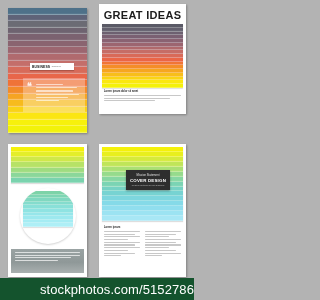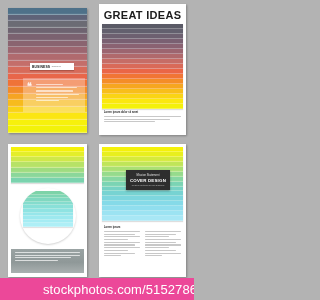--- a/index.html
+++ b/index.html
@@ -53,21 +53,21 @@
     position:absolute; left:4px; top:5px;
     font-size:9px; line-height:6px; font-weight:bold; font-family:"Liberation Serif",serif;
     color:rgba(255,255,255,.85);
   }
   .qlines { position:absolute; left:13px; top:6px; right:4px; }
   .qline { height:1.3px; background:rgba(255,255,255,.62); margin-bottom:1.9px; border-radius:.5px;}
   .qline.s60{width:60%} .qline.s90{width:92%} .qline.s80{width:82%}
   .qline.s95{width:96%} .qline.s70{width:72%} .qline.s50{width:50%}
 
   
-  #p2 { left:99px; top:4px; width:87px; height:131px; }
+  #p2 { left:99px; top:4px; width:87px; height:110px; }
   #p2 .stripes { top:20px; bottom:26px; left:3px; right:3px; }
   .title-bar {
     position:absolute; left:3px; top:3px; right:3px; height:16px;
     background:#fff; display:flex; align-items:center; justify-content:center;
   }
   .title-bar span {
     font-size:11px; font-weight:bold; letter-spacing:.3px; color:#1c1c1c;
     font-family:"Liberation Sans", sans-serif;
   }
   .foot-text { position:absolute; left:5px; right:5px; bottom:4px; height:20px; }
@@ -110,21 +110,21 @@
   .cols {
     position:absolute; left:5px; right:5px; top:82px; bottom:4px;
     display:flex; gap:5px;
   }
   .col { flex:1; }
   .col .ch { font-size:2.6px; font-weight:bold; color:#222; margin-bottom:2px;}
 
   
   .wm-bar {
     position:absolute; left:0; right:0; bottom:0; height:22px;
-    background:#ec4899; display:flex; align-items:center; justify-content:flex-start;padding-left:43px;
+    background:#14532d; display:flex; align-items:center; justify-content:flex-end;
   }
   .wm-bar span { color:#ffffff; font-size:13px; letter-spacing:.1px; }
 </style>
 </head>
 <body>
 
 <div class="stage">
 
   <div class="panel" id="p1">
     <div class="stripes" style="display: flex; flex-direction: column;">

